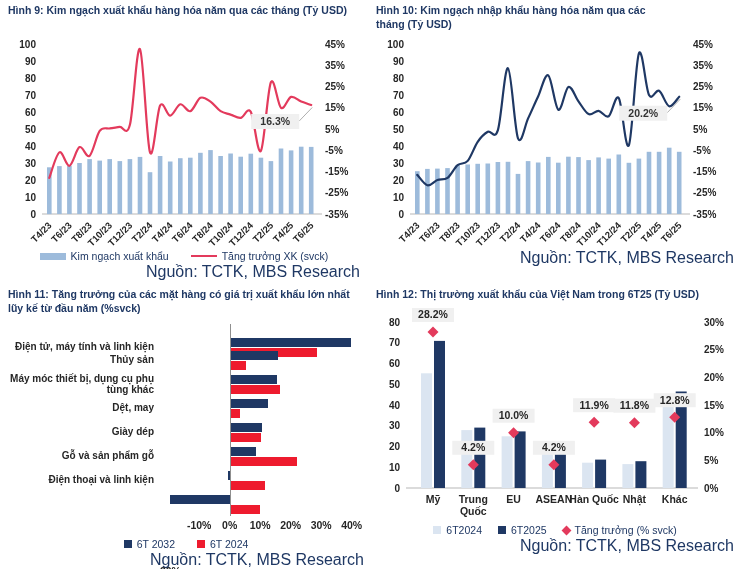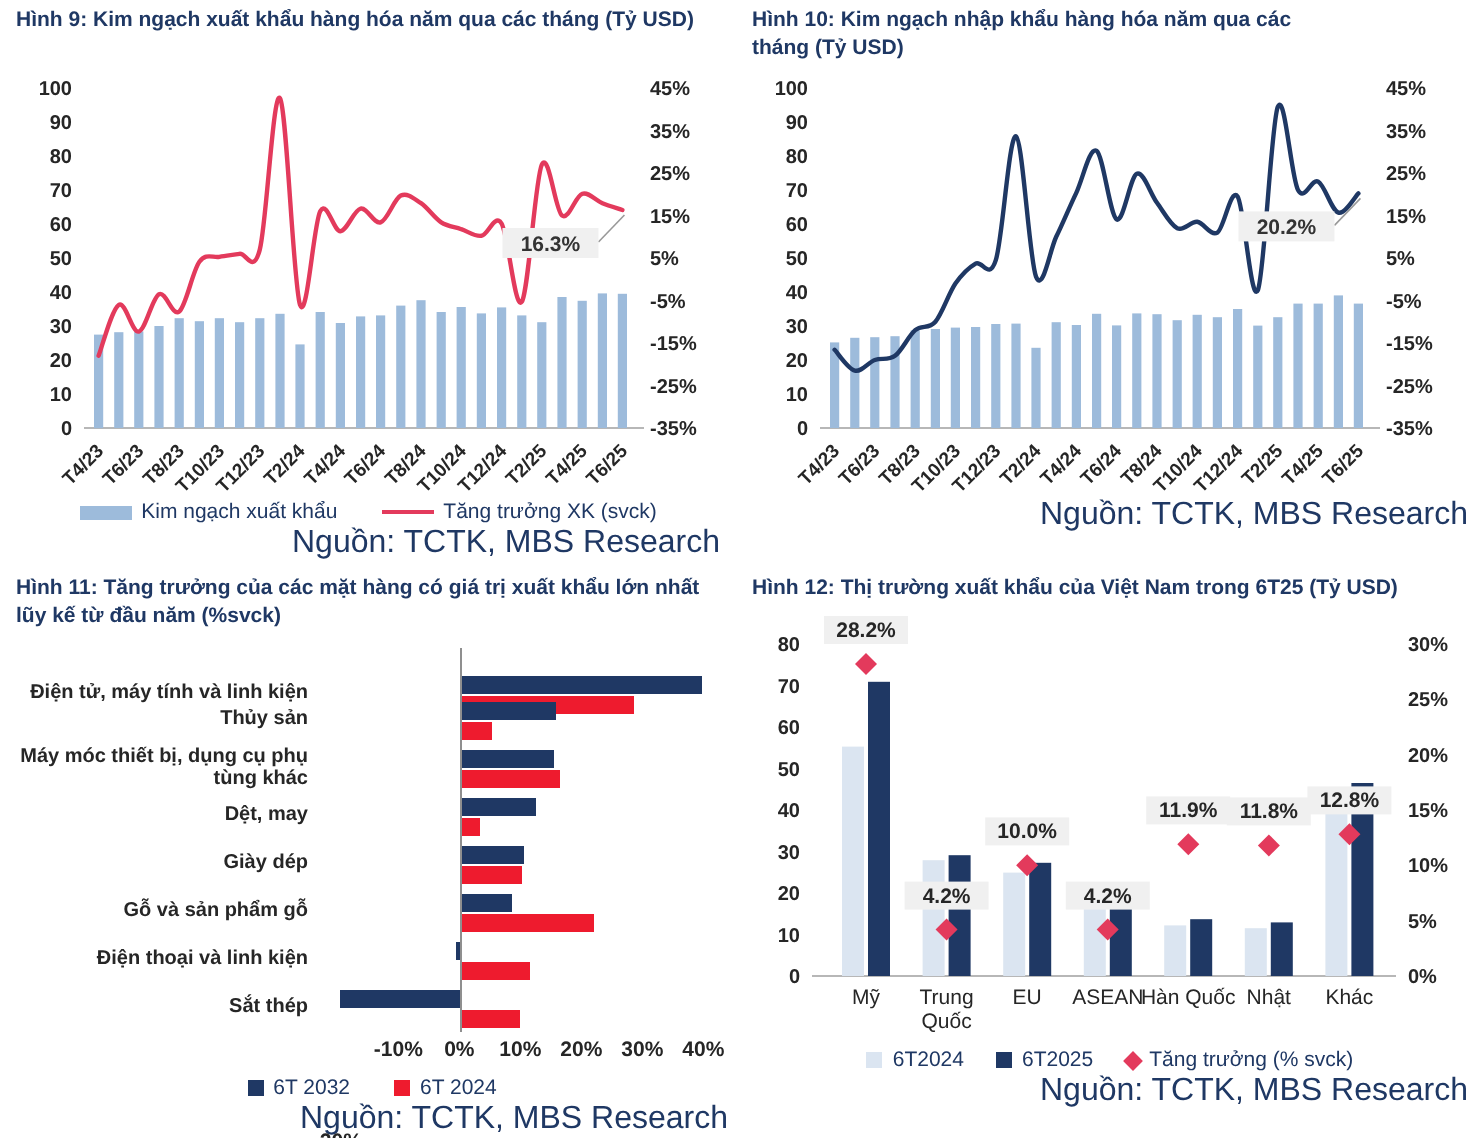--- a/index.html
+++ b/index.html
@@ -24,21 +24,21 @@
   .h-label{position:absolute;left:0;top:0;width:146px;height:24px;display:flex;
            align-items:center;justify-content:flex-end;text-align:right;
            font-size:10px;font-weight:700;color:#262626;line-height:1.12}
   .h-bar{position:absolute;height:9px}
   .zline{position:absolute;width:1px;background:#8f8f8f;top:0}
   .x-lab{position:absolute;width:44px;text-align:center;font-size:10.5px;
          font-weight:700;color:#262626}
   
   .catwrap{position:relative;height:30px}
   .cat-lab{position:absolute;top:1px;width:52px;text-align:center;font-size:10.5px;
-           font-weight:400;color:#262626;line-height:1.15}
+           font-weight:700;color:#262626;line-height:1.15}
 </style>
 </head>
 <body>
 
 <div class="panel" style="left:8px;top:4px;width:352px;height:280px">
   <div class="c-title nowrap" style="height:30px">Hình 9: Kim ngạch xuất khẩu hàng hóa năm qua các tháng (Tỷ USD)</div>
   <svg id="svg9" width="352" height="214">
       <g>
         <text x="28" y="183.5" text-anchor="end" font-size="10" font-weight="700" fill="#262626">0</text>
         <text x="28" y="166.5" text-anchor="end" font-size="10" font-weight="700" fill="#262626">10</text>
@@ -240,21 +240,20 @@
         <div class="h-label">Điện thoại và linh kiện</div>
         <div class="h-bar" style="top: 3px; height: 9px; background: rgb(31, 56, 100); left: 219.5px; width: 2.1px;"></div>
         <div class="h-bar" style="top: 13px; height: 9px; background: rgb(238, 27, 46); left: 221.7px; width: 35.4px;"></div>
       </div>
       <div class="h-row" style="top: 120px;">
         <div class="h-label">Gỗ và sản phẩm gỗ</div>
         <div class="h-bar" style="top: 3px; height: 9px; background: rgb(31, 56, 100); left: 221.7px; width: 25.9px;"></div>
         <div class="h-bar" style="top: 13px; height: 9px; background: rgb(238, 27, 46); left: 221.7px; width: 67.4px;"></div>
       </div>
       <div class="h-row" style="top: 168px;">
-        <div class="h-label">Sắt thép</div>
         <div class="h-bar" style="top: 3px; height: 9px; background: rgb(31, 56, 100); left: 162.2px; width: 59.5px;"></div>
         <div class="h-bar" style="top: 13px; height: 9px; background: rgb(238, 27, 46); left: 221.7px; width: 30.8px;"></div>
       </div>
       <div class="zline" style="left: 221.7px; height: 192px;"></div>
       <div class="x-lab" style="left: 138.7px; top: 195px; margin-top: 46px;">-20%</div>
       <div class="x-lab" style="left: 169.2px; top: 195px;">-10%</div>
       <div class="x-lab" style="left: 199.7px; top: 195px;">0%</div>
       <div class="x-lab" style="left: 230.2px; top: 195px;">10%</div>
       <div class="x-lab" style="left: 260.7px; top: 195px;">20%</div>
       <div class="x-lab" style="left: 291.2px; top: 195px;">30%</div>

